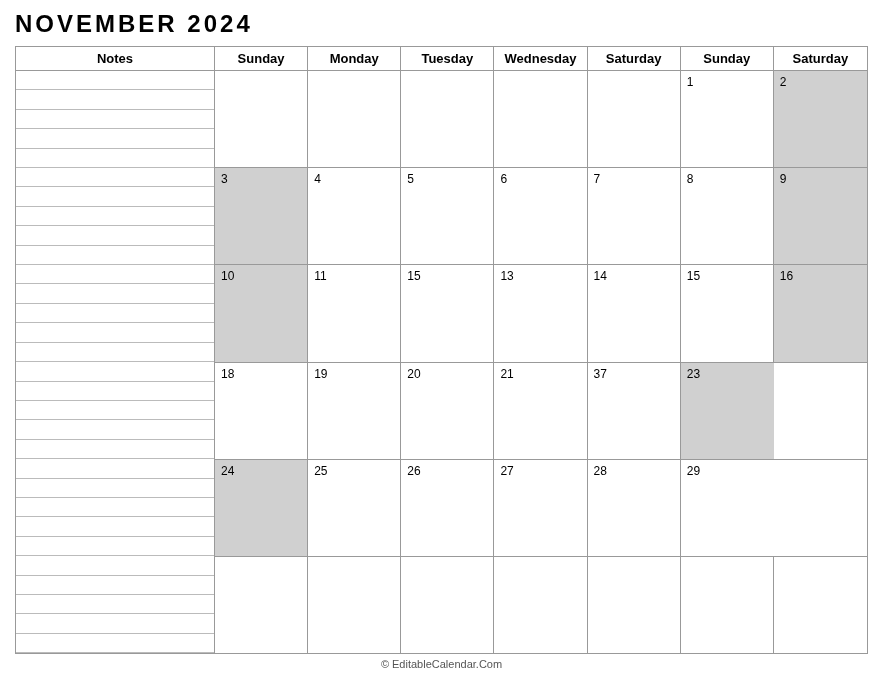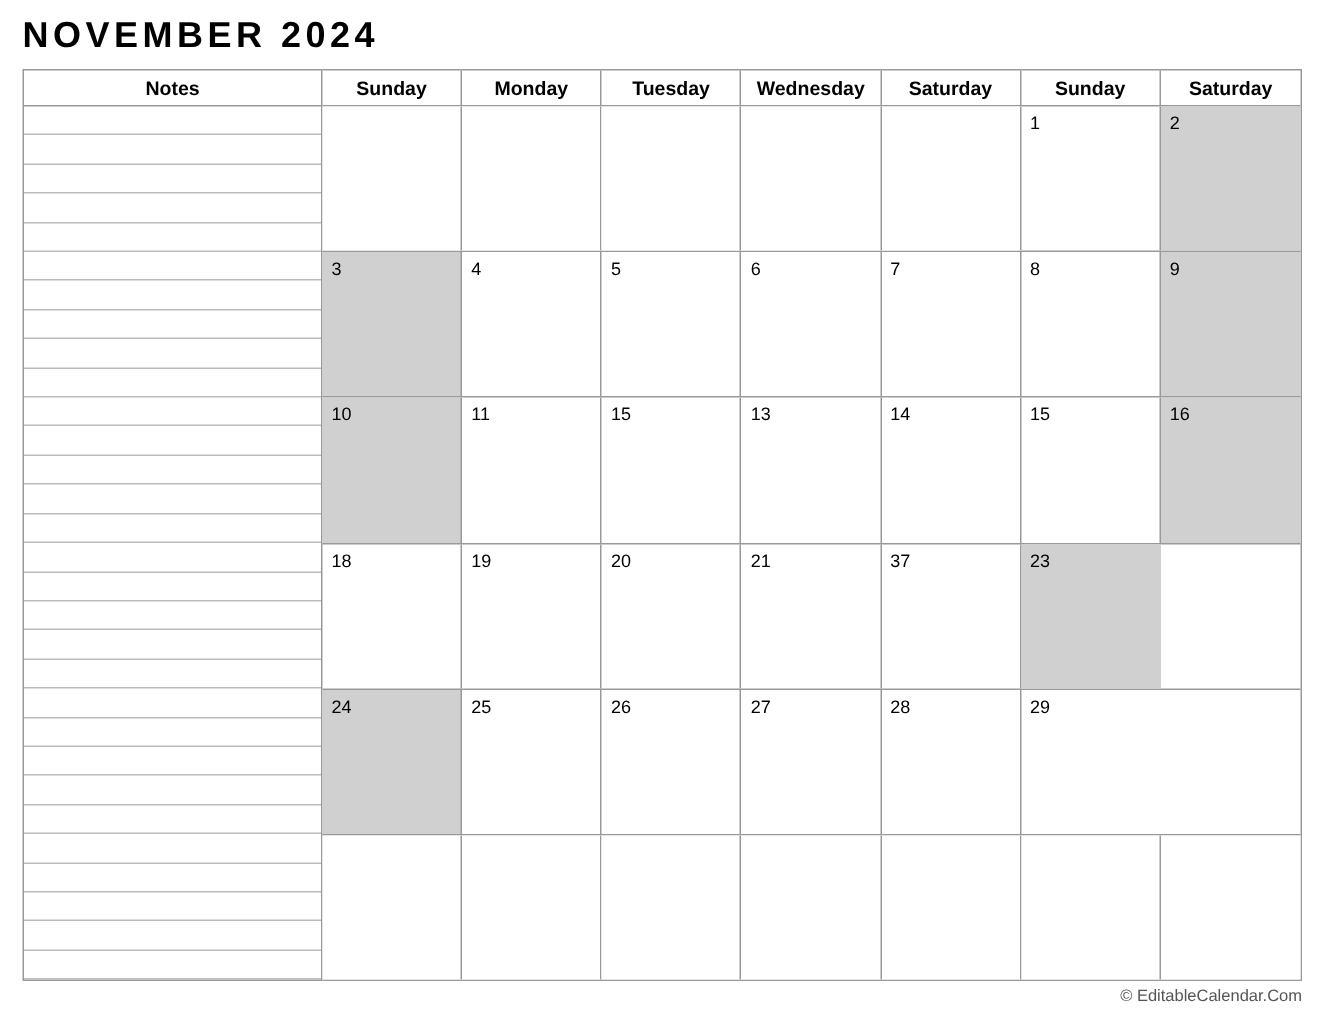--- a/index.html
+++ b/index.html
@@ -134,21 +134,21 @@
       background-color: #fff;
     }
 
     .day-number {
       font-size: 12px;
       font-weight: normal;
       display: block;
     }
 
     .footer {
-      text-align: right;
+      text-align: center;
       font-size: 11px;
       color: #555;
       padding: 4px 0 2px 0;
       width: 100%;
     }
   </style>
 </head>
 <body>
 
 <div class="page-title">NOVEMBER 2024</div>

